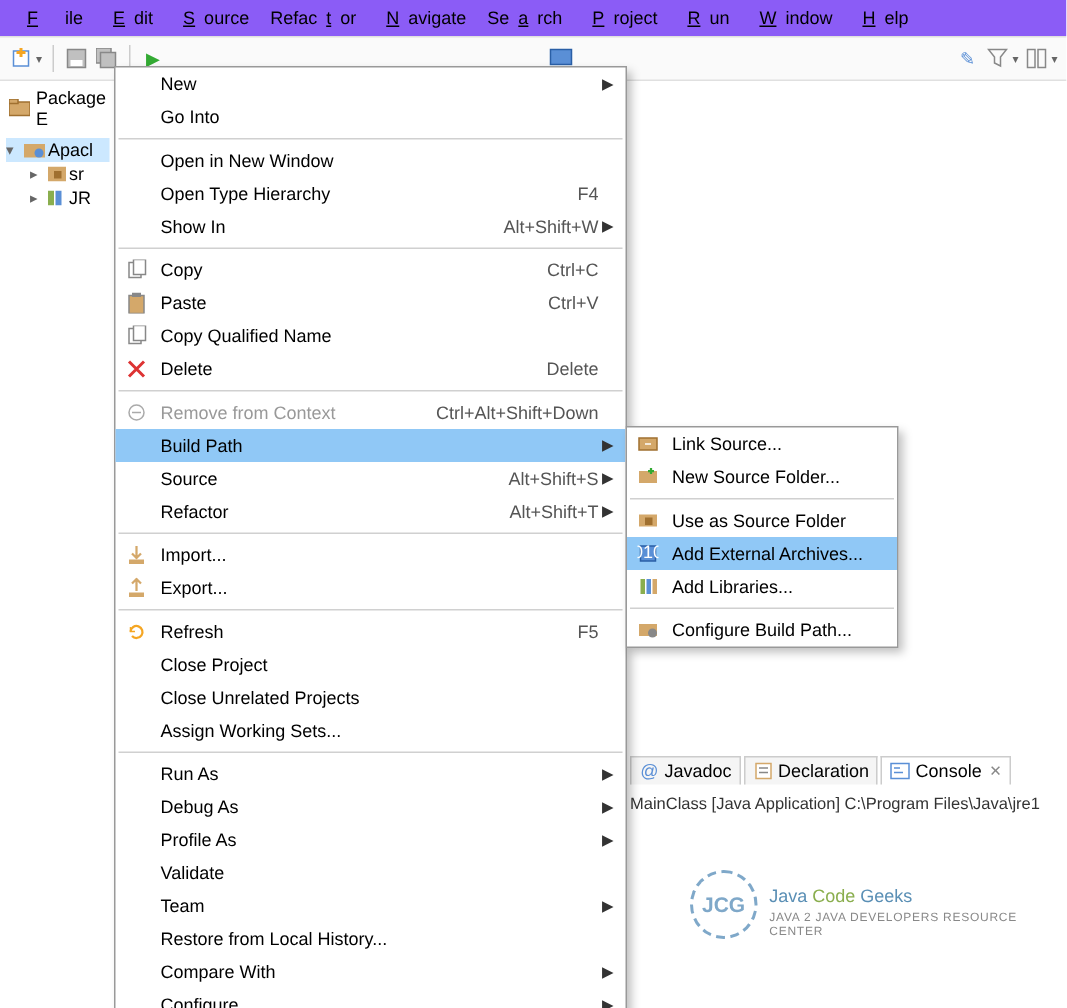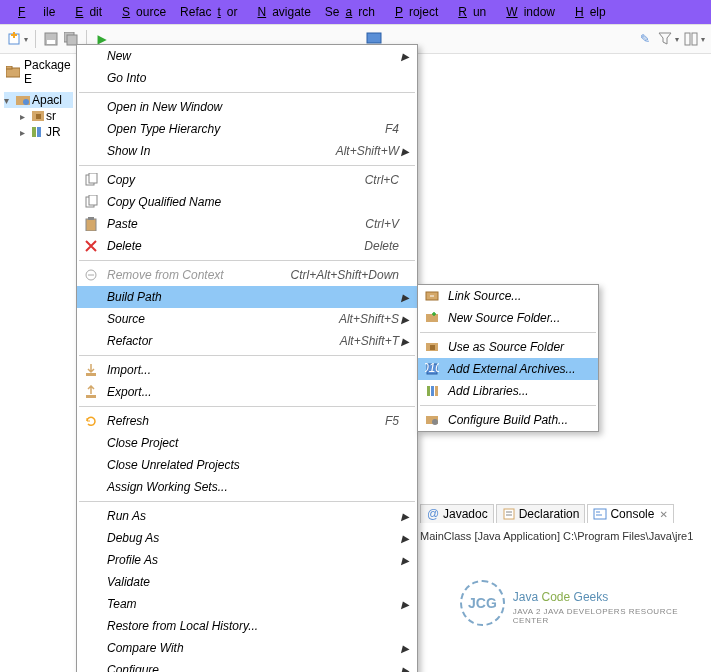--- a/index.html
+++ b/index.html
@@ -23,21 +23,21 @@
 .tree-row.sel { background: #cce8ff; }
 .tree-indent { width: 14px; display: inline-block; }
 .tree-toggle { width: 10px; color: #666; font-size: 10px; }
 
 .editor { flex: 1; background: #fff; position: relative; }
 
 .context-menu { position: absolute; background: #fff; border: 1px solid #999; box-shadow: 3px 3px 6px rgba(0,0,0,0.25); z-index: 100; }
 .cm1 { left: 76px; top: 44px; width: 342px; }
 .cm2 { left: 417px; top: 284px; width: 182px; }
 
-.menu-row { display: flex; align-items: center; height: 22px; padding: 0 8px 0 4px; cursor: default; position: relative; font-style: italic; }
+.menu-row { display: flex; align-items: center; height: 22px; padding: 0 8px 0 4px; cursor: default; position: relative; }
 .menu-row.highlighted { background: #90c8f6; }
 .menu-row.disabled { color: #999; }
 .menu-icon { width: 20px; height: 16px; display: inline-flex; align-items: center; justify-content: center; margin-right: 6px; }
 .menu-label { flex: 1; }
 .menu-shortcut { color: #555; margin-left: 20px; }
 .menu-arrow { width: 10px; text-align: right; color: #333; font-size: 10px; }
 .menu-sep { height: 1px; background: #d0d0d0; margin: 3px 2px; }
 
 .bottom-tabs { position: absolute; left: 420px; top: 504px; display: flex; gap: 2px; align-items: center; }
 .btab { display: flex; align-items: center; gap: 3px; padding: 2px 5px; border: 1px solid #ccc; border-bottom: none; background: #f5f5f5; font-size: 11px; }
@@ -205,36 +205,36 @@
           <rect x="5" y="0" width="8" height="10" fill="#fff" stroke="#888"></rect>
         </svg>
       </span>
       <span class="menu-label">Copy</span>
       <span class="menu-shortcut">Ctrl+C</span>
       <span class="menu-arrow"></span>
     </div>
     <div class="menu-row">
       <span class="menu-icon">
         <svg width="14" height="14">
+          <rect x="2" y="2" width="10" height="12" fill="#d4a86a" stroke="#888"></rect>
+          <rect x="4" y="0" width="6" height="3" fill="#888"></rect>
+        </svg>
+      </span>
+      <span class="menu-label">Paste</span>
+      <span class="menu-shortcut">Ctrl+V</span>
+      <span class="menu-arrow"></span>
+    </div>
+    <div class="menu-row">
+      <span class="menu-icon">
+        <svg width="14" height="14">
           <rect x="2" y="2" width="8" height="10" fill="#fff" stroke="#888"></rect>
           <rect x="5" y="0" width="8" height="10" fill="#fff" stroke="#888"></rect>
         </svg>
       </span>
       <span class="menu-label">Copy Qualified Name</span>
-      <span class="menu-arrow"></span>
-    </div>
-    <div class="menu-row">
-      <span class="menu-icon">
-        <svg width="14" height="14">
-          <rect x="2" y="2" width="10" height="12" fill="#d4a86a" stroke="#888"></rect>
-          <rect x="4" y="0" width="6" height="3" fill="#888"></rect>
-        </svg>
-      </span>
-      <span class="menu-label">Paste</span>
-      <span class="menu-shortcut">Ctrl+V</span>
       <span class="menu-arrow"></span>
     </div>
     <div class="menu-row">
       <span class="menu-icon">
         <svg width="14" height="14">
           <path d="M2 2 L12 12 M12 2 L2 12" stroke="#d33" stroke-width="2"></path>
         </svg>
       </span>
       <span class="menu-label">Delete</span>
       <span class="menu-shortcut">Delete</span>

